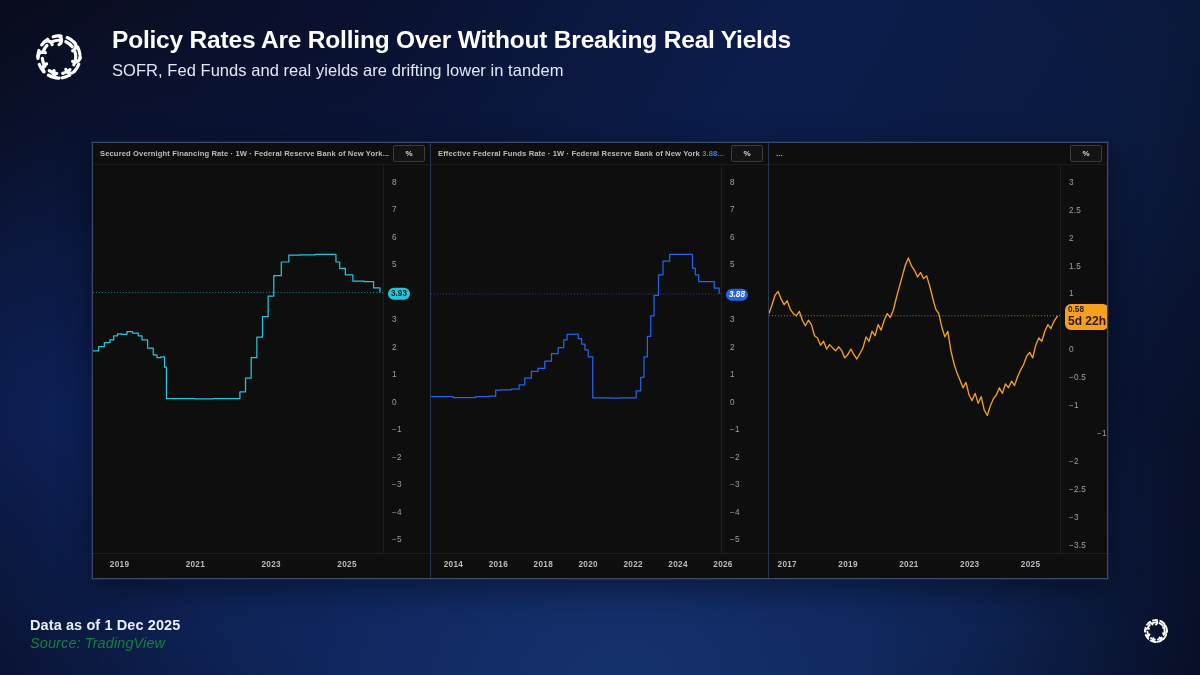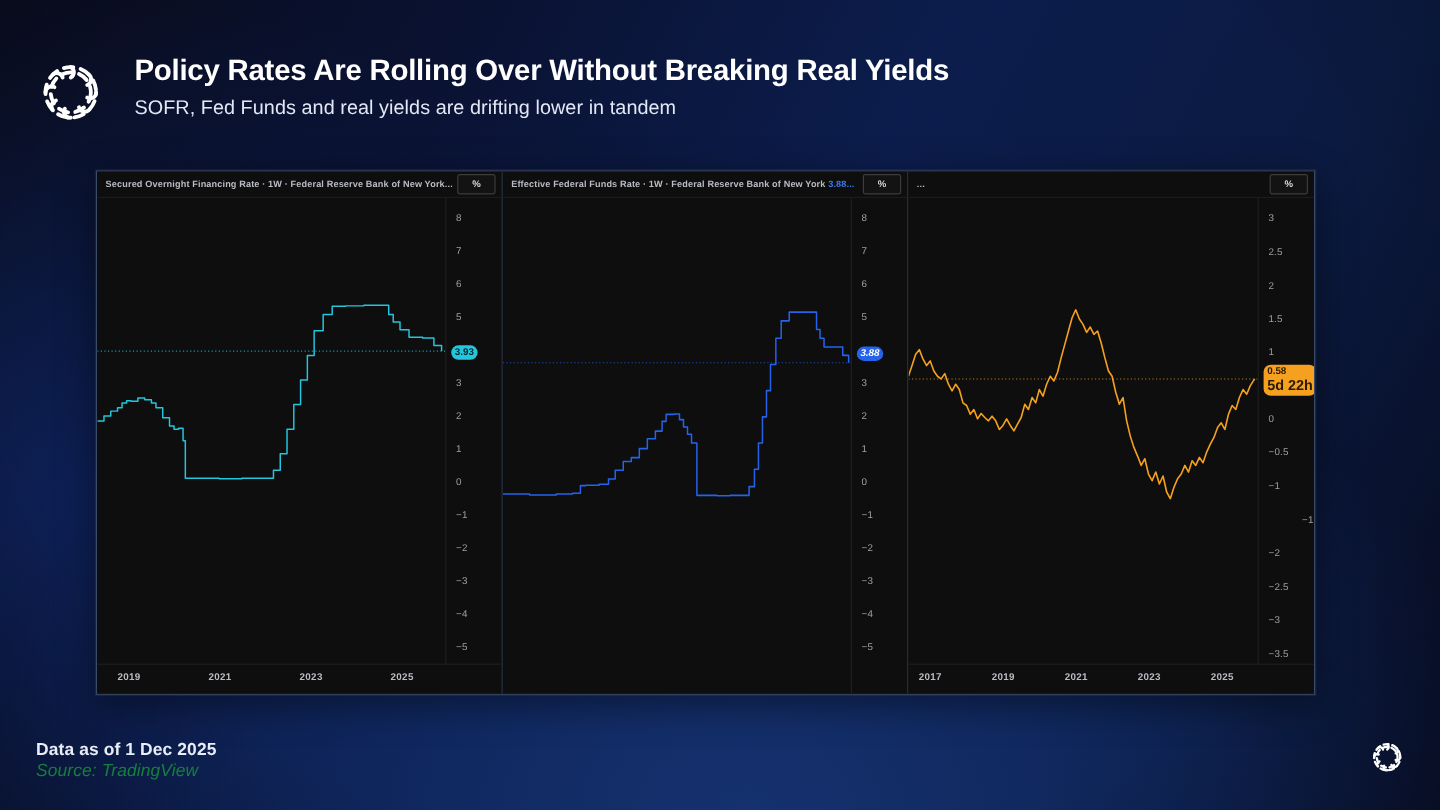--- a/index.html
+++ b/index.html
@@ -15,35 +15,35 @@
       radial-gradient(ellipse 900px 620px at 52% 100%, #15316e 0%, rgba(18,47,110,0.55) 38%, rgba(10,24,62,0) 72%),
       radial-gradient(ellipse 760px 520px at 8% 62%, #0d2057 0%, rgba(10,25,66,0.35) 55%, rgba(8,16,44,0) 80%),
       linear-gradient(118deg, #090c1d 0%, #0a1232 26%, #0c1d4d 52%, #0b1a40 76%, #070b1e 100%);
   }
   .bg-vignette{
     position:absolute;inset:0;
     background:radial-gradient(ellipse 1300px 900px at 50% 45%, rgba(0,0,0,0) 45%, rgba(3,5,16,0.55) 100%);
   }
 
   
-  .header{position:absolute;left:28px;top:24px;display:flex;align-items:flex-start;gap:22px;margin-top:20px;}
+  .header{position:absolute;left:28px;top:24px;display:flex;align-items:flex-start;gap:22px;}
   .ring-logo{width:62px;height:62px;flex:none;margin-top:2px;}
   .titles{display:flex;flex-direction:column;gap:7px;padding-top:3px;}
   .title{
     font-size:24.5px;font-weight:bold;color:#ffffff;letter-spacing:-0.2px;line-height:1.1;
     white-space:nowrap;
   }
   .subtitle{
     font-size:16.5px;color:#e2e8f5;font-weight:400;letter-spacing:0.05px;line-height:1.2;
     white-space:nowrap;
   }
 
   
   .board{
-    position:absolute;left:80px;top:142px;width:1016px;height:437px;
+    position:absolute;left:92px;top:142px;width:1016px;height:437px;
     background:#0d0d0d;
     border:1px solid #3a4a6b;
     box-sizing:border-box;
     display:flex;
     box-shadow:0 0 0 1px rgba(120,150,200,0.12), 0 8px 30px rgba(0,0,0,0.45);
   }
   .panel{
     position:relative;height:100%;box-sizing:border-box;
     background:#0e0e0e;
     display:flex;flex-direction:column;
@@ -196,20 +196,29 @@
           <div class="ytick" style="top: 209.268px;">1</div>
           <div class="ytick" style="top: 236.803px;">0</div>
           <div class="ytick" style="top: 264.338px;">−1</div>
           <div class="ytick" style="top: 291.873px;">−2</div>
           <div class="ytick" style="top: 319.408px;">−3</div>
           <div class="ytick" style="top: 346.944px;">−4</div>
           <div class="ytick" style="top: 374.479px;">−5</div>
           <div class="yprice blue" style="top: 129.966px; font-style: italic;">3.88</div>
         </div>
     </div>
+    <div class="xaxis" id="xax1">
+        <div class="xtick" style="left: 22.4615px;">2014</div>
+        <div class="xtick" style="left: 67.3846px;">2016</div>
+        <div class="xtick" style="left: 112.308px;">2018</div>
+        <div class="xtick" style="left: 157.231px;">2020</div>
+        <div class="xtick" style="left: 202.154px;">2022</div>
+        <div class="xtick" style="left: 247.077px;">2024</div>
+        <div class="xtick" style="left: 292px;">2026</div>
+      </div>
   </div>
 
   <div class="panel p3">
     <div class="panel-top">
       <div class="panel-legend">...</div>
       <div class="pct-badge">%</div>
     </div>
     <div class="panel-body">
       <div class="plot">
           <svg id="svg2" preserveAspectRatio="none" viewBox="0 0 292 391">

